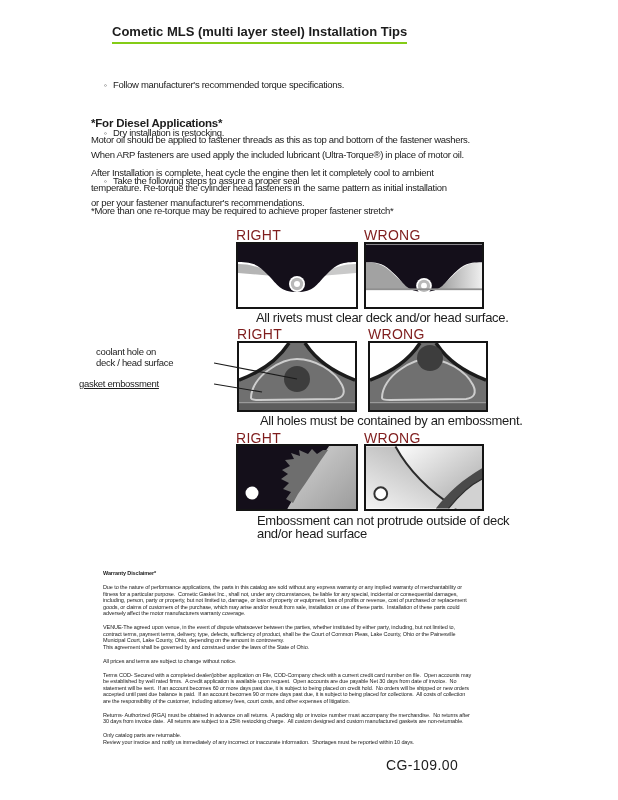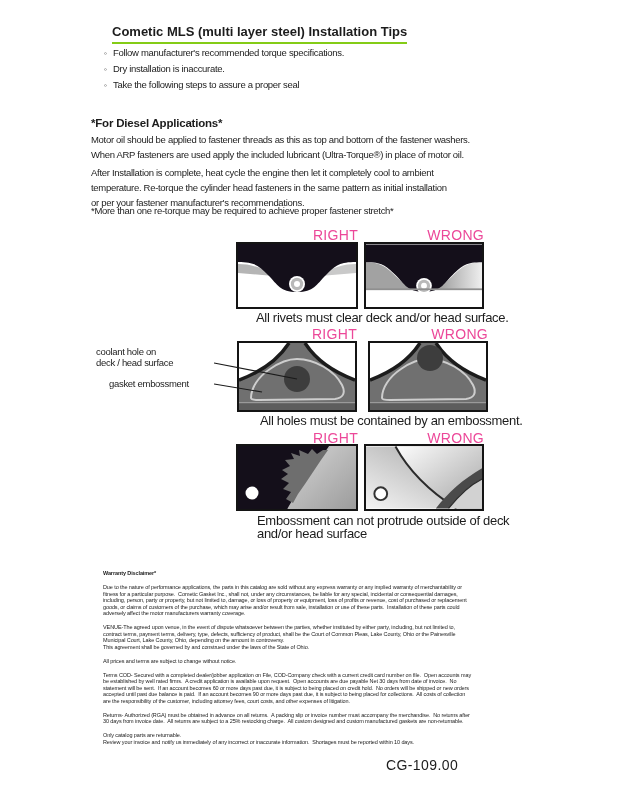--- a/index.html
+++ b/index.html
@@ -8,53 +8,53 @@
     background:#ffffff;color:#1c1c1c;
     font-family:"Liberation Sans", sans-serif;
   }
   .abs{position:absolute;}
 
   .title{
     left:112px;top:24px;font-size:13px;font-weight:bold;line-height:16px;
     border-bottom:2px solid #84cc16;padding-bottom:2px;letter-spacing:0;
   }
   .bullets{left:104px;top:46px;font-size:9.5px;letter-spacing:-0.3px;}
-  .b{line-height:14.8px;white-space:pre;}
+  .b{line-height:14.8px;white-space:pre;margin-top:32px;}
   .b .m{display:inline-block;width:9px;}
   .b.top .m{font-size:8px;}
   .b.sub{padding-left:14px;}
   .b.sub .m{width:8px;font-size:10px;}
 
   .h2{left:91px;top:117px;font-size:11.5px;font-weight:bold;letter-spacing:-0.2px;}
   .para{font-size:9.5px;line-height:15.2px;letter-spacing:-0.3px;white-space:pre;}
   .p1{left:91px;top:132px;}
   .p2{left:91px;top:165px;}
   .p3{left:91px;top:203px;}
 
-  .dlab{font-size:14px;letter-spacing:0.3px;text-align:right;color:#ec4899;}
+  .dlab{font-size:14px;letter-spacing:0.3px;text-align:left;color:#7f1d1d;}
   .dbox{border:2px solid #141414;box-sizing:border-box;background:#fff;}
   .dbox svg{display:block;width:100%;height:100%;}
   .cap{font-size:13px;letter-spacing:-0.3px;line-height:13px;white-space:pre;margin-left:20px;}
 
   .ann{font-size:9.5px;letter-spacing:-0.3px;line-height:11px;text-align:left;white-space:pre;}
 
   .legal{left:103px;top:570px;width:470px;}
   .legal p{margin:0 0 7.5px 0;font-size:5.5px;line-height:6.5px;letter-spacing:-0.1px;white-space:pre;}
   .legal p.lh{font-weight:bold;}
 
   .code{left:386px;top:757px;font-size:14px;letter-spacing:0.4px;}
 </style>
 </head>
 <body>
 
 <div class="abs title">Cometic MLS (multi layer steel) Installation Tips</div>
 
 <div class="abs bullets">
   <div class="b top"><span class="m">◦</span><span>Follow manufacturer's recommended torque specifications.</span></div>
-  <div class="b top"><span class="m">◦</span><span>Dry installation is inaccurate.</span></div>
+  <div class="b top"><span class="m">◦</span><span>Dry installation is restocking.</span></div>
   <div class="b top"><span class="m">◦</span><span>Take the following steps to assure a proper seal</span></div>
 </div>
 
 <div class="abs h2">*For Diesel Applications*</div>
 <div class="abs para p1">Motor oil should be applied to fastener threads as this as top and bottom of the fastener washers.
 When ARP fasteners are used apply the included lubricant (Ultra-Torque®) in place of motor oil.</div>
 <div class="abs para p2">After Installation is complete, heat cycle the engine then let it completely cool to ambient
 temperature. Re-torque the cylinder head fasteners in the same pattern as initial installation
 or per your fastener manufacturer's recommendations.</div>
 <div class="abs para p3">*More than one re-torque may be required to achieve proper fastener stretch*</div>
@@ -93,21 +93,21 @@
   </svg>
 </div>
 
 <div class="abs cap" style="left:236px;top:311px;">All rivets must clear deck and/or head surface.</div>
 
 <div class="abs dlab" style="left:237px;top:326px;width:120px;">RIGHT</div>
 <div class="abs dlab" style="left:368px;top:326px;width:120px;">WRONG</div>
 
 <div class="abs ann" style="left:96px;top:346px;width:116px;">coolant hole on
 deck / head surface</div>
-<div class="abs ann" style="left:109px;top:378px;width:116px;">gasket embossment</div>
+<div class="abs ann" style="left:79px;top:378px;width:116px;text-decoration:underline;">gasket embossment</div>
 
 <div class="abs dbox" style="left:237px;top:341px;width:120px;height:71px;">
   <svg viewBox="0 0 116 67">
     <rect width="116" height="67" fill="#707070"></rect>
     <path d="M0 0 H50 C41 14 27 27 0 37 Z" fill="#ffffff"></path>
     <path d="M116 0 H66 C75 14 89 27 116 37 Z" fill="#ffffff"></path>
     <path d="M50 0 C41 14 27 27 0 37" stroke="#1c1c1c" stroke-width="3.5" fill="none"></path>
     <path d="M66 0 C75 14 89 27 116 37" stroke="#1c1c1c" stroke-width="3.5" fill="none"></path>
     <rect y="59" width="116" height="1.2" fill="#9a9a9a"></rect>
     <rect y="60.5" width="116" height="6.5" fill="#5d5d5d"></rect>

